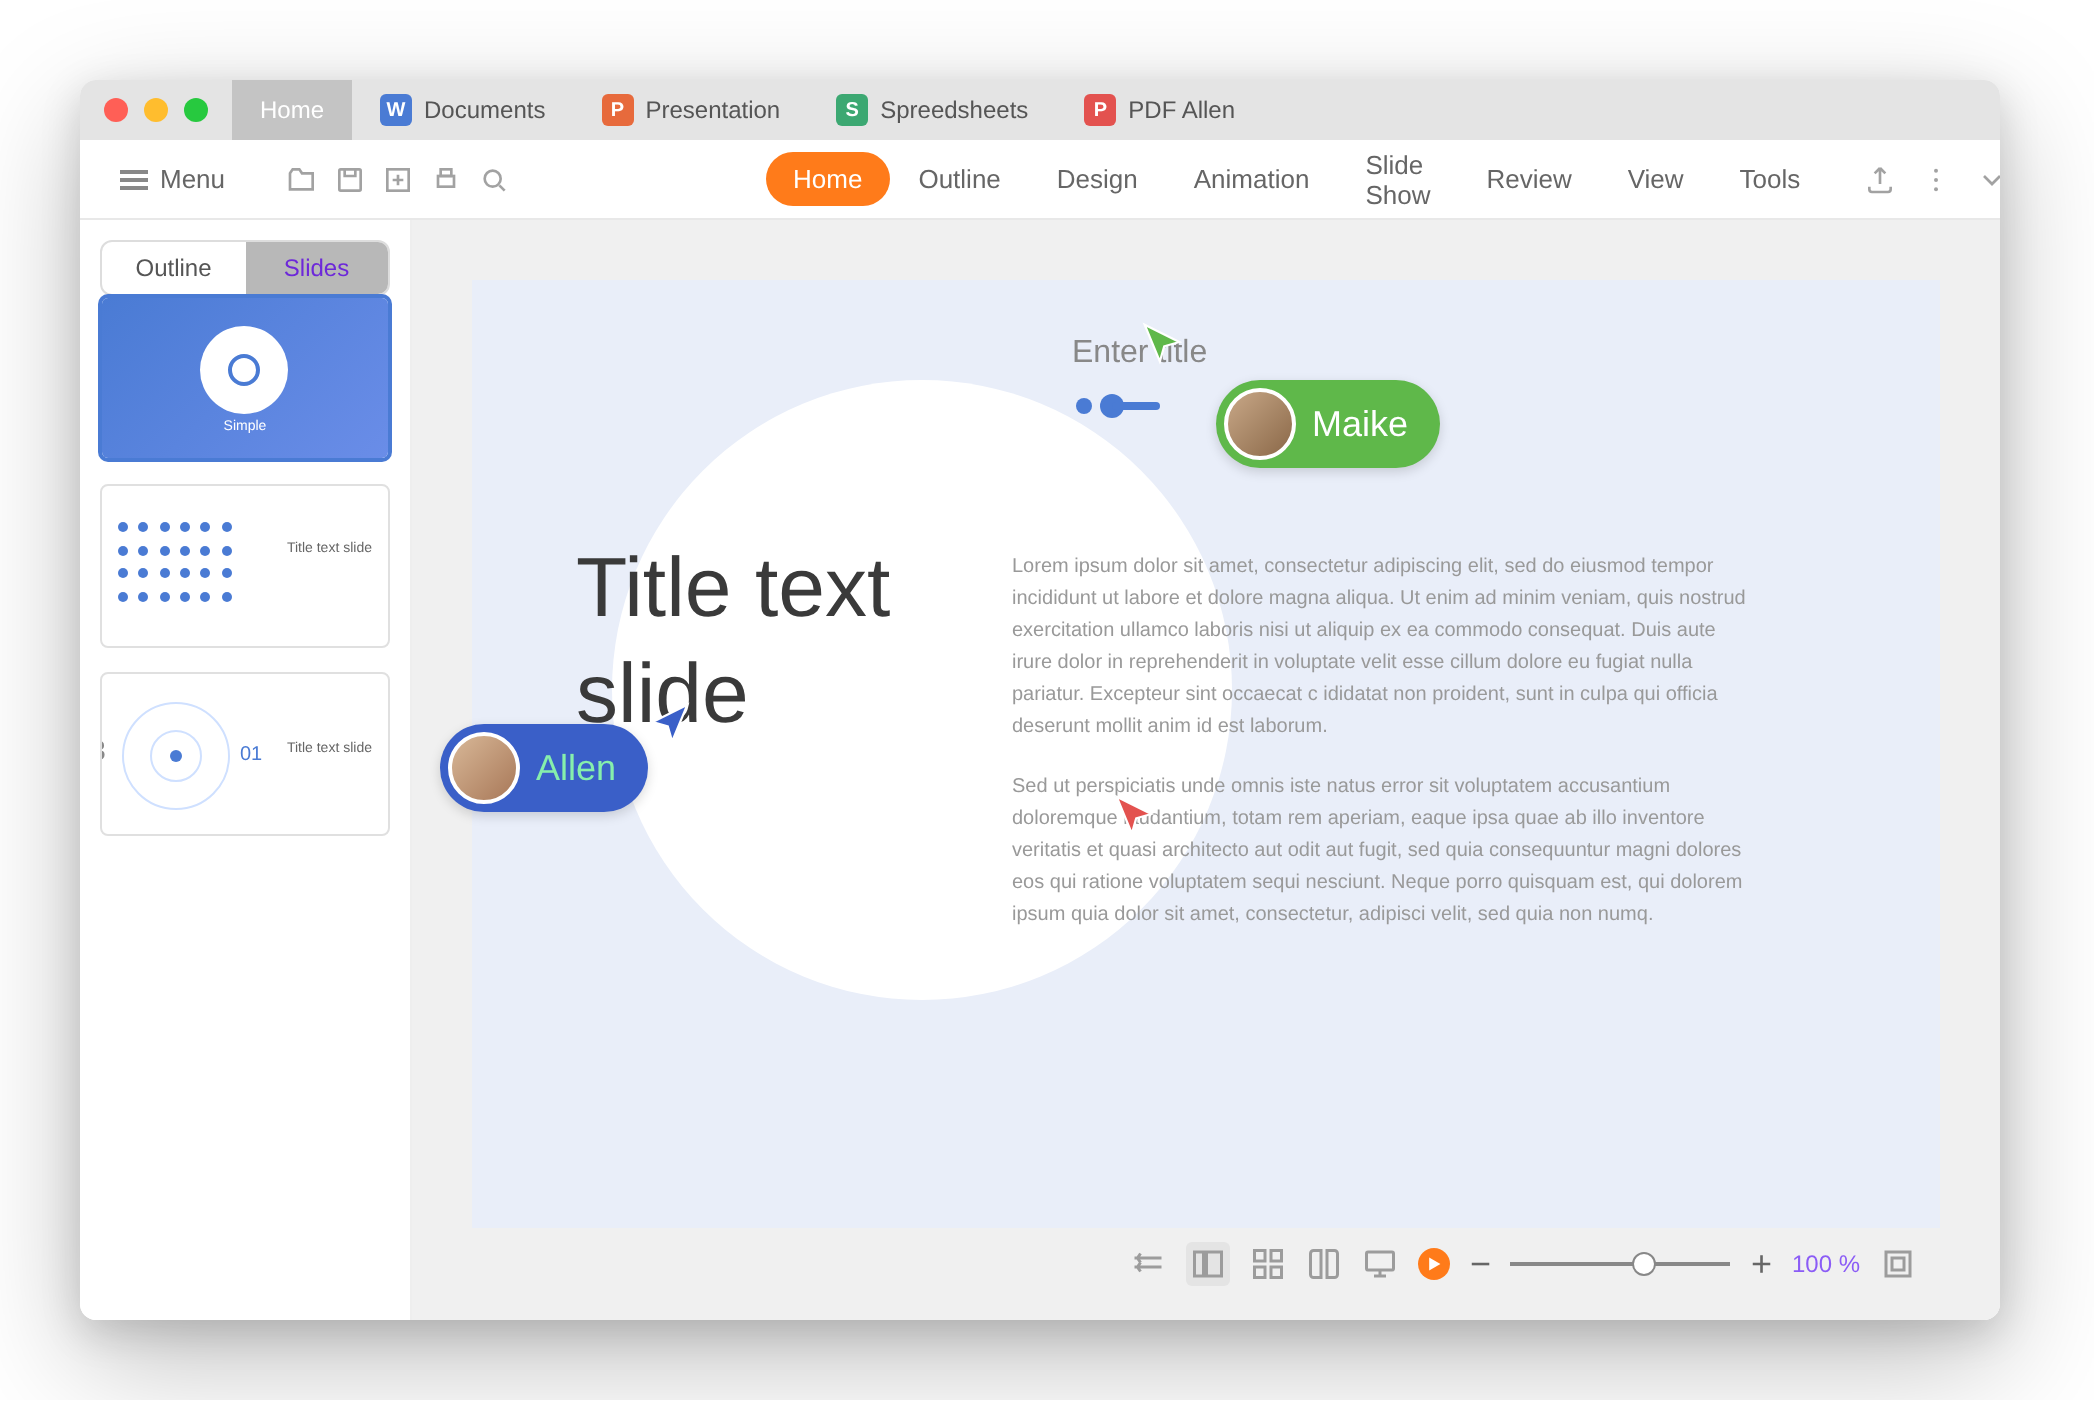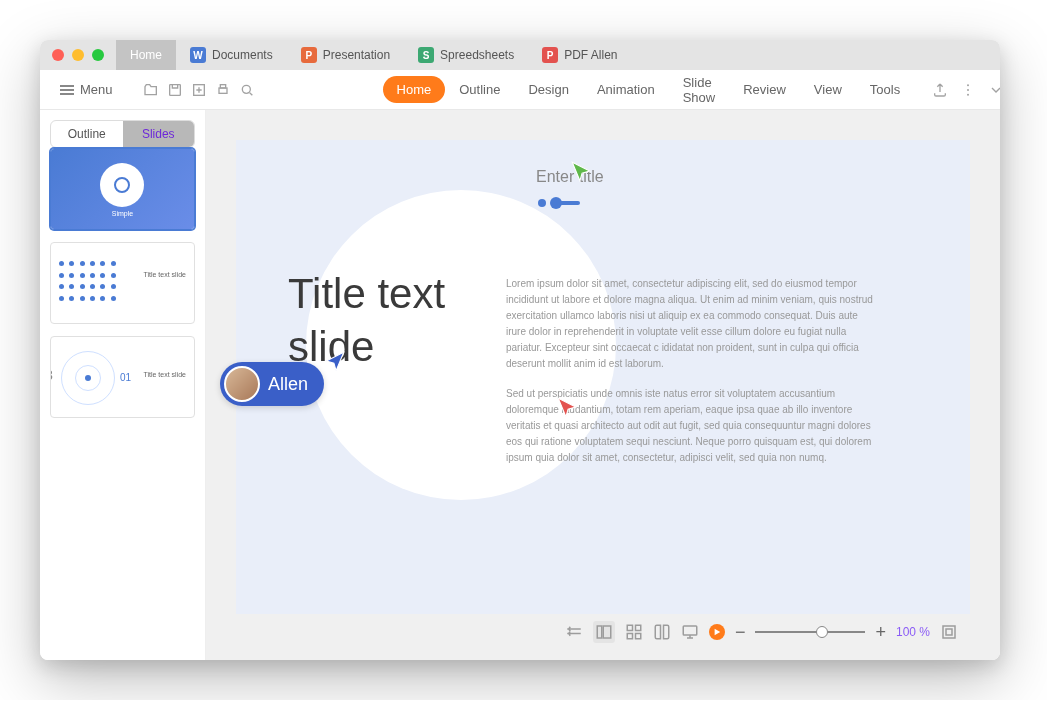--- a/index.html
+++ b/index.html
@@ -51,21 +51,21 @@
 .slide-title { position: absolute; left: 52px; top: 128px; font-size: 42px; color: #3a3a3a; line-height: 1.25; font-weight: 400; }
 .enter-title { position: absolute; left: 300px; top: 28px; font-size: 16px; color: #888; }
 .dots-deco { position: absolute; left: 300px; top: 56px; }
 .body-text { position: absolute; left: 270px; top: 116px; width: 370px; font-size: 10px; color: #999; line-height: 1.6; margin-top: 20px; }
 .collab { position: absolute; display: flex; align-items: center; pointer-events: none; }
 .collab-cursor { width: 26px; height: 26px; }
 .collab-pill { display: flex; align-items: center; border-radius: 22px; padding: 4px 16px 4px 4px; gap: 8px; box-shadow: 0 2px 6px rgba(0,0,0,0.15); }
 .collab-avatar { width: 36px; height: 36px; border-radius: 50%; background: #ddd; border: 2px solid #fff; }
 .collab-name { font-size: 18px; font-weight: 500; }
 .collab.green .collab-pill { background: #5fb84a; } .collab.green .collab-name { color: #fff; }
-.collab.blue .collab-pill { background: #3a5fc8; } .collab.blue .collab-name { color: #ffffff; }
+.collab.blue .collab-pill { background: #3a5fc8; } .collab.blue .collab-name { color: #86efac; }
 .collab.red .collab-pill { background: #e3524f; } .collab.red .collab-name { color: #fff; }
 
 .th1-bg { position: absolute; inset: 0; background: linear-gradient(135deg, #4a7bd4, #6a8de8); }
 .th1-circle { position: absolute; left: 34%; top: 18%; width: 44px; height: 44px; border-radius: 50%; background: #fff; display:flex; align-items:center; justify-content:center; }
 .th1-logo { width: 16px; height: 16px; border: 2px solid #4a7bd4; border-radius: 50%; }
 .th1-text { position: absolute; bottom: 12px; width: 100%; text-align: center; font-size: 7px; color: #fff; }
 
 .th2-dots { position: absolute; left: 8px; top: 18px; width: 60px; height: 44px; display: grid; grid-template-columns: repeat(6, 1fr); gap: 2px; }
 .th2-dots span { width: 5px; height: 5px; border-radius: 50%; background: #4a7bd4; }
 .th2-text { position: absolute; right: 8px; top: 28px; font-size: 7px; color: #666; }
@@ -245,20 +245,24 @@
           </div>
         <div class="body-text">
           <p>Lorem ipsum dolor sit amet, consectetur adipiscing elit, sed do eiusmod tempor incididunt ut labore et dolore magna aliqua. Ut enim ad minim veniam, quis nostrud exercitation ullamco laboris nisi ut aliquip ex ea commodo consequat. Duis aute irure dolor in reprehenderit in voluptate velit esse cillum dolore eu fugiat nulla pariatur. Excepteur sint occaecat c ididatat non proident, sunt in culpa qui officia deserunt mollit anim id est laborum.</p>
           <p style="margin-top:14px;">Sed ut perspiciatis unde omnis iste natus error sit voluptatem accusantium doloremque laudantium, totam rem aperiam, eaque ipsa quae ab illo inventore veritatis et quasi architecto aut odit aut fugit, sed quia consequuntur magni dolores eos qui ratione voluptatem sequi nesciunt. Neque porro quisquam est, qui dolorem ipsum quia dolor sit amet, consectetur, adipisci velit, sed quia non numq.</p>
         </div>
 
         <div class="collab green" style="left:352px; top:30px;">
           <svg class="collab-cursor" viewBox="0 0 24 24" style="position:absolute; left:-20px; top:-12px;">
               <path d="M4 4 L20 12 L13 14 L11 21 Z" fill="#5fb84a" stroke="#fff" stroke-width="1"></path>
             </svg>
+          <div class="collab-pill" style="margin-left:20px; margin-top:20px;">
+            <div class="collab-avatar" style="background:linear-gradient(135deg,#c8a888,#8a6848);"></div>
+            <span class="collab-name">Maike</span>
+          </div>
         </div>
 
         <div class="collab blue" style="left:-16px; top:222px;">
           <svg class="collab-cursor" viewBox="0 0 24 24" style="position:absolute; right:-24px; top:-14px;">
               <path d="M20 4 L4 12 L11 14 L13 21 Z" fill="#3a5fc8" stroke="#fff" stroke-width="1"></path>
             </svg>
           <div class="collab-pill">
             <div class="collab-avatar" style="background:linear-gradient(135deg,#d8b898,#a87858);"></div>
             <span class="collab-name">Allen</span>
           </div>

